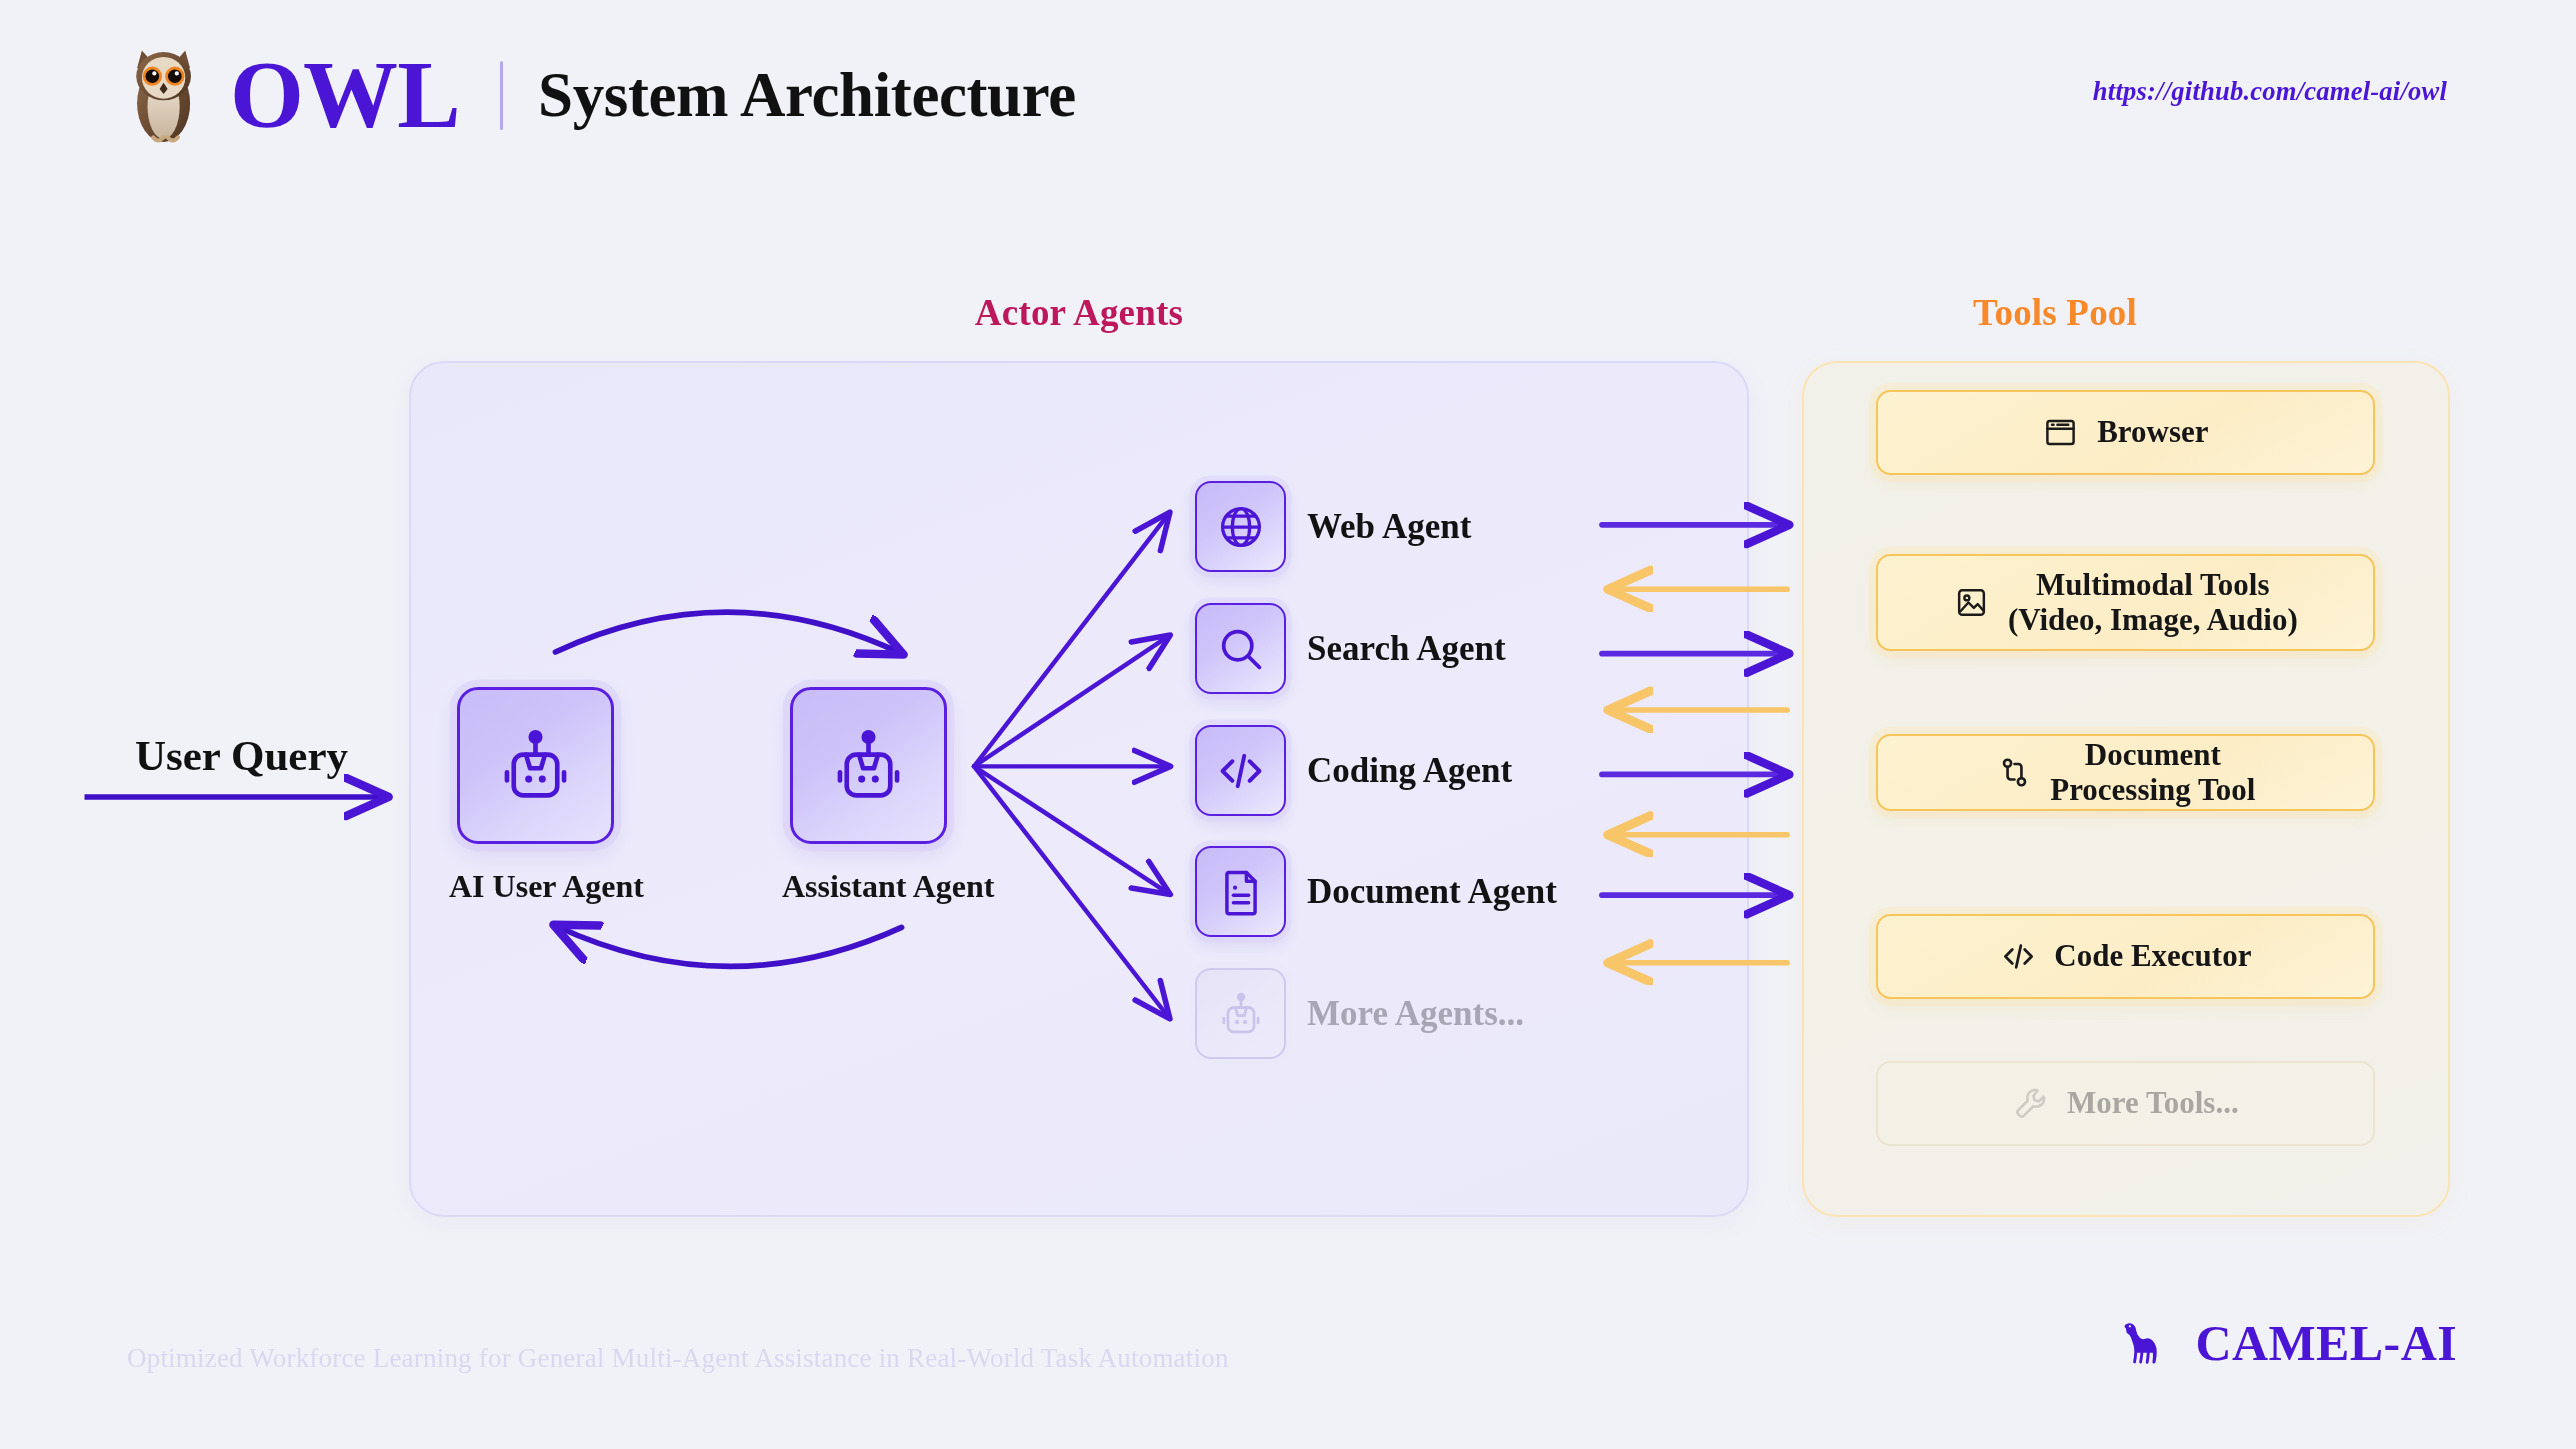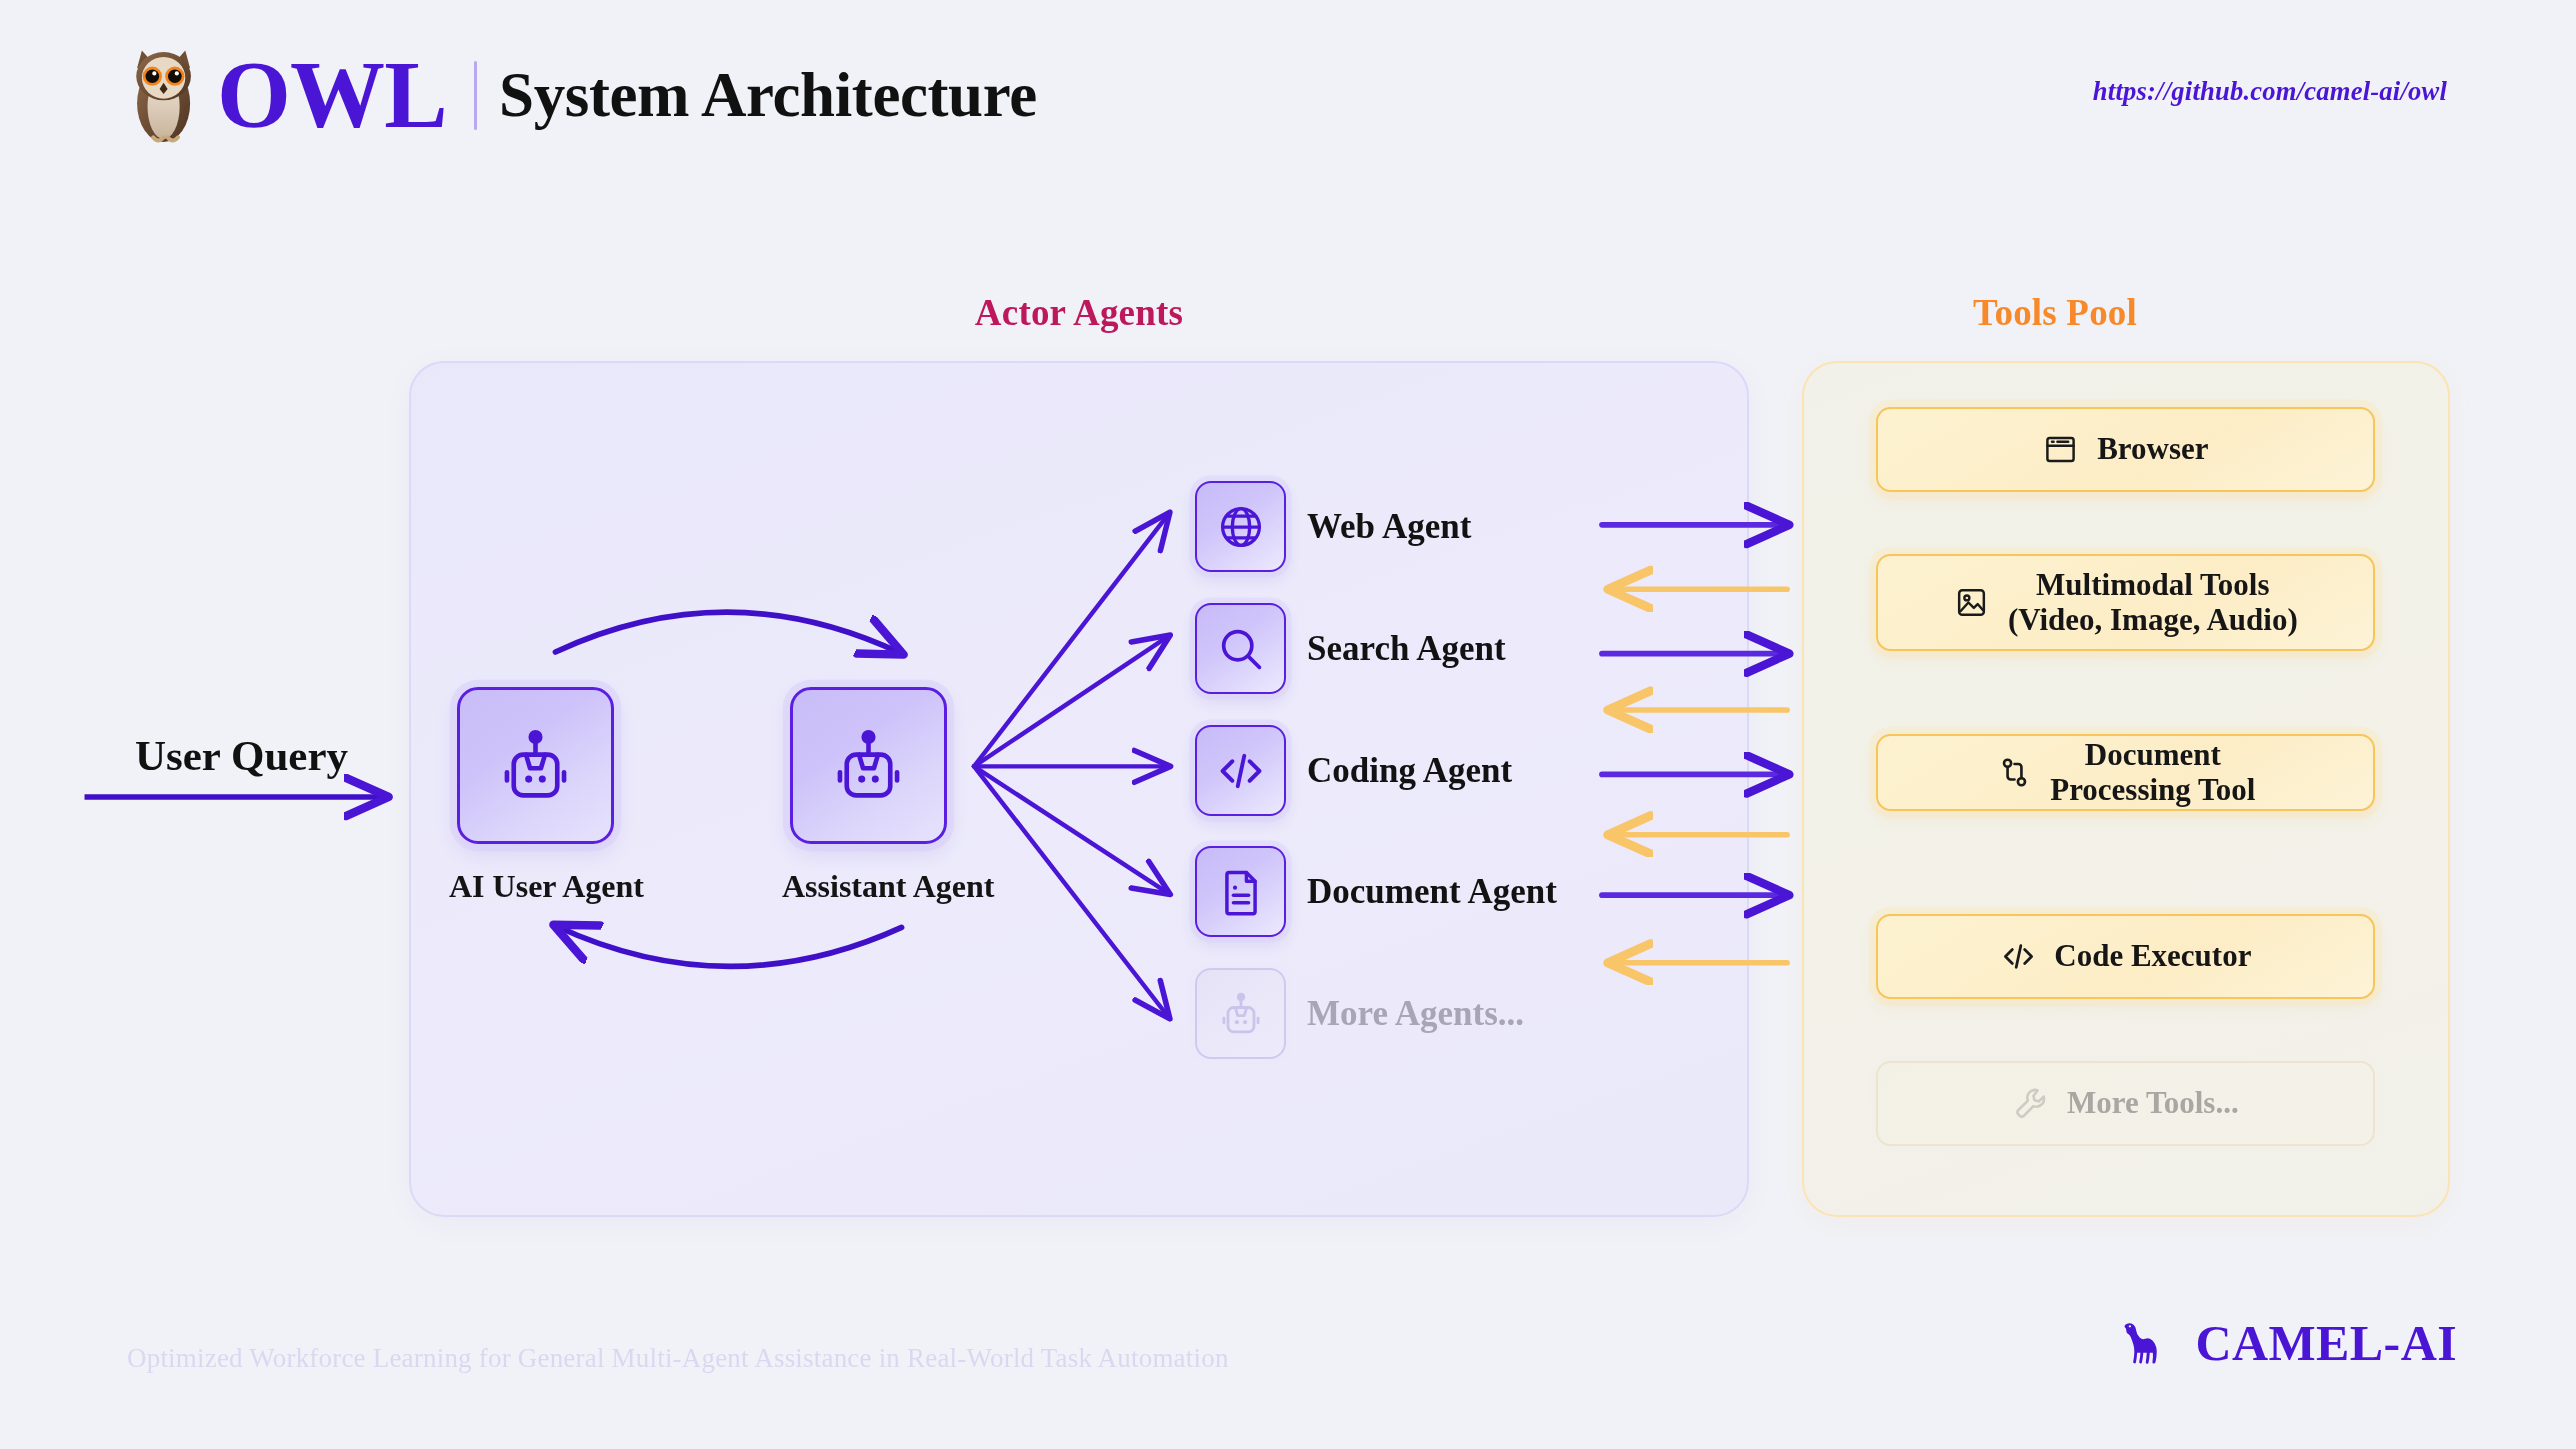--- a/index.html
+++ b/index.html
@@ -16,21 +16,21 @@
     -webkit-font-smoothing: antialiased;
   }
 
   
   #header {
     position: absolute;
     left: 121px;
     top: 44px;
     display: flex;
     align-items: center;
-    gap: 6px;
+    gap: 19px;
   }
   #owl-mark {
     width: 90px;
     height: 103px;
     position: relative;
     flex: none;
   }
   #owl-mark svg { display:block; width:100%; height:100%; }
 
   #brand-owl {
@@ -217,21 +217,21 @@
     white-space: pre-line;
   }
   .tool-card.muted {
     background: linear-gradient(150deg,#f3f1e6 0%, #f4f2e8 100%);
     border-color: #ece4cf;
     box-shadow: 0 0 0 7.2px rgba(243,241,232,0.4);
   }
   .tool-card.muted .tool-label { color: #a9a7a2; }
   .tool-card.muted .tool-icon svg { opacity: 0.5; }
 
-  #tool-0 { top: 407px; height: 85px; }
+  #tool-0 { top: 390px; height: 85px; }
   #tool-1 { top: 554px; height: 97px; }
   #tool-2 { top: 734px; height: 77px; }
   #tool-3 { top: 914px; height: 85px; }
   #tool-4 { top: 1061px; height: 85px; }
 
   
   #footer-tagline {
     position: absolute;
     left: 127px;
     top: 1343px;

